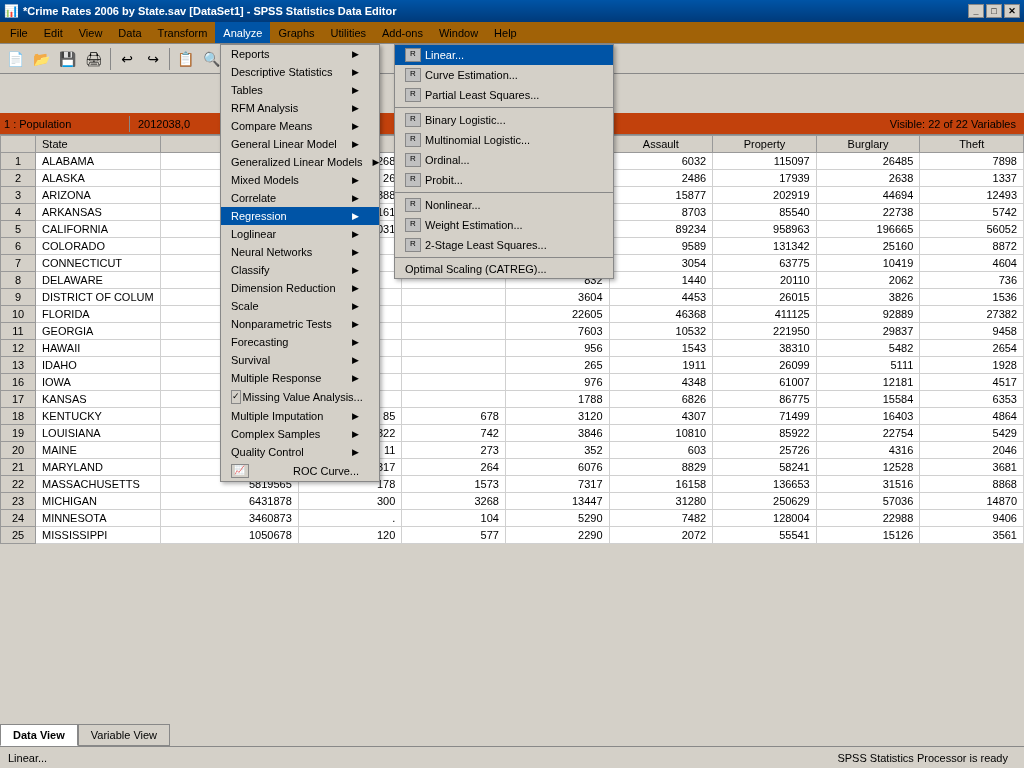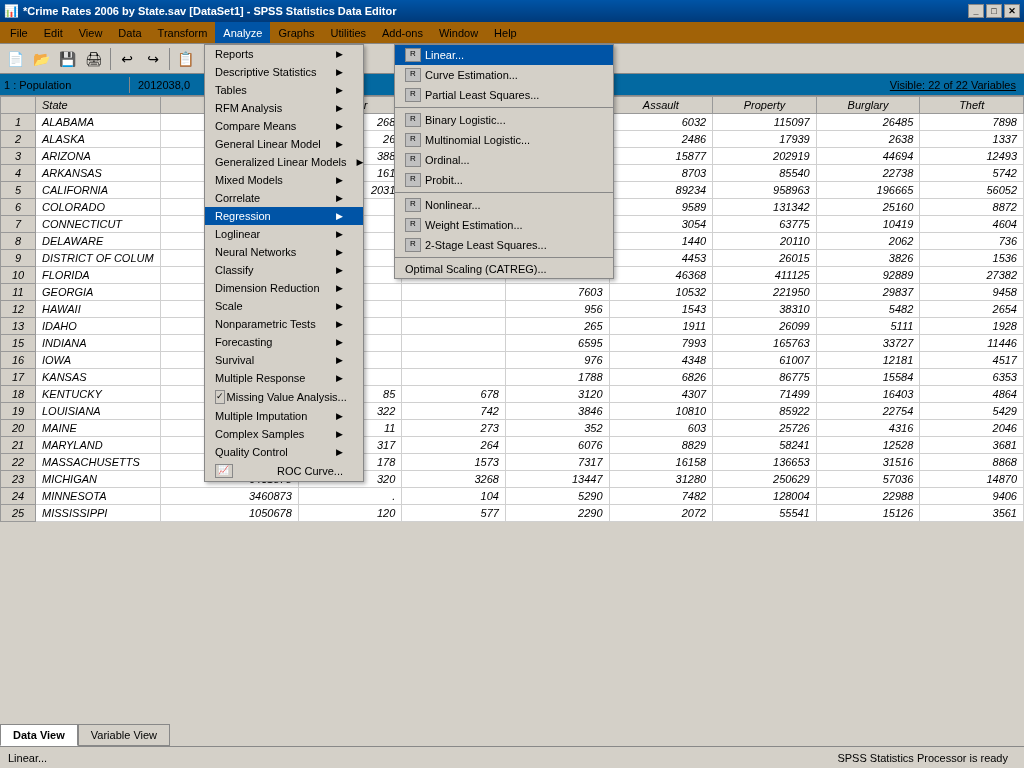--- a/index.html
+++ b/index.html
@@ -57,33 +57,34 @@
     .toolbar-btn {
       width: 24px; height: 24px; background: #d4d0c8;
       border: 1px solid transparent;
       display: flex; align-items: center; justify-content: center;
       cursor: pointer; font-size: 14px;
     }
     .toolbar-sep { width: 1px; height: 22px; background: #888; margin: 0 2px; }
     
     
     #var-indicator {
-      background: #0369a1;
+      background: #c2410c;
       height: 22px;
       display: flex;
       align-items: center;
       border-bottom: 1px solid #888;
       font-size: 11px;
+      margin-top: 39px;
     }
     #var-name { width: 130px; padding: 2px 4px; border-right: 1px solid #888; }
     #var-value { padding: 2px 8px; }
-    #var-visible { margin-left: auto; padding: 2px 8px; color: #000; text-decoration: underline; }
-    
-    
-    #data-grid { overflow: auto; font-size: 11px; font-style: italic; }
+    #var-visible { margin-left: auto; padding: 2px 8px; color: #000; }
+    
+    
+    #data-grid { overflow: auto; font-size: 11px; }
     
     .grid-table { border-collapse: collapse; width: 100%; }
     .grid-table th {
       background: #d4d0c8;
       border: 1px solid #999;
       padding: 2px 6px;
       text-align: center;
       font-weight: normal;
       min-width: 60px;
       white-space: nowrap;
@@ -130,21 +131,21 @@
       background: #0054a6; color: white;
     }
     .menu-popup-item .arrow { font-size: 9px; margin-left: 10px; }
     
     .menu-sep { height: 1px; background: #888; margin: 2px 0; }
     
     
     #analyze-menu {
       position: absolute;
       top: 44px;
-      left: 204px;
+      left: 220px;
       width: 144px;
     }
     
     
     #regression-submenu {
       position: absolute;
       top: 44px;
       left: 394px;
       width: 220px;
     }
@@ -406,32 +407,20 @@
           <td></td>
           <td></td>
           <td></td>
           <td>265</td>
           <td>1911</td>
           <td>26099</td>
           <td>5111</td>
           <td>1928</td>
         </tr>
         <tr>
-          <td class="row-num">15</td>
-          <td class="state-name">INDIANA</td>
-          <td></td>
-          <td></td>
-          <td></td>
-          <td>6595</td>
-          <td>7993</td>
-          <td>165763</td>
-          <td>33727</td>
-          <td>11446</td>
-        </tr>
-        <tr>
           <td class="row-num">16</td>
           <td class="state-name">IOWA</td>
           <td></td>
           <td></td>
           <td></td>
           <td>976</td>
           <td>4348</td>
           <td>61007</td>
           <td>12181</td>
           <td>4517</td>
@@ -505,21 +494,21 @@
           <td>7317</td>
           <td>16158</td>
           <td>136653</td>
           <td>31516</td>
           <td>8868</td>
         </tr>
         <tr>
           <td class="row-num">23</td>
           <td class="state-name">MICHIGAN</td>
           <td>6431878</td>
-          <td>320</td>
+          <td>300</td>
           <td>3268</td>
           <td>13447</td>
           <td>31280</td>
           <td>250629</td>
           <td>57036</td>
           <td>14870</td>
         </tr>
         <tr>
           <td class="row-num">24</td>
           <td class="state-name">MINNESOTA</td>

